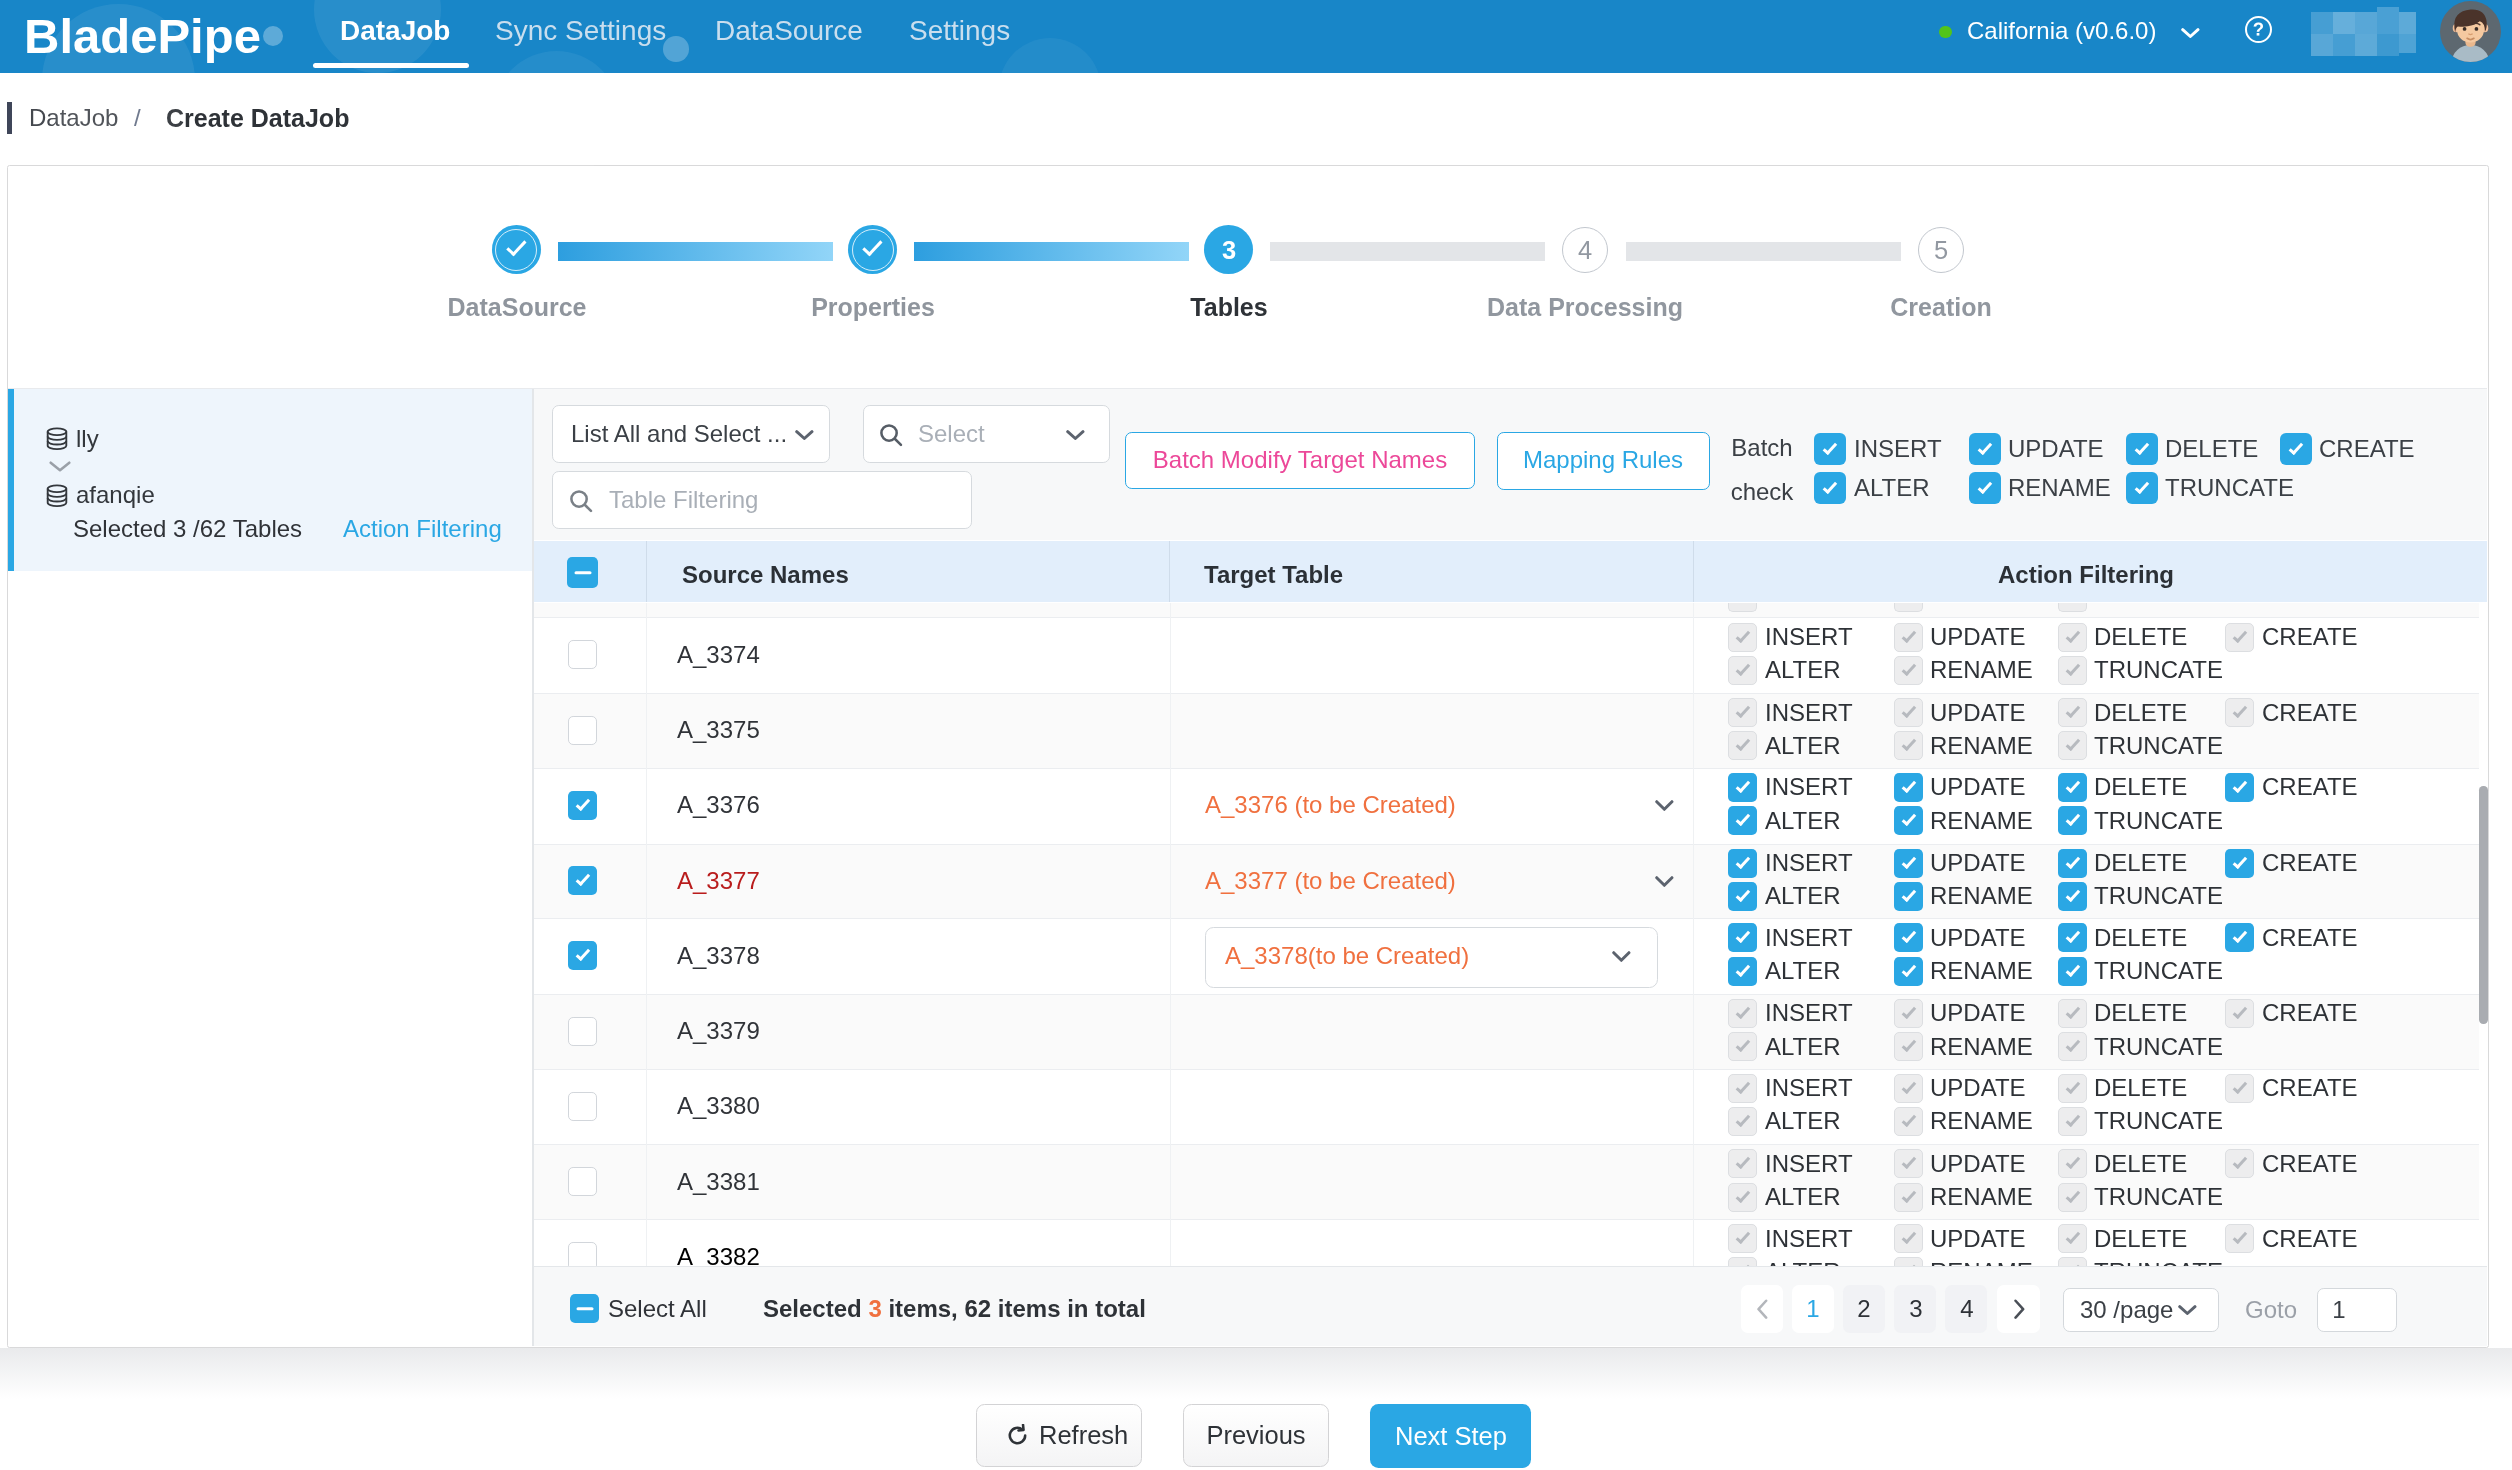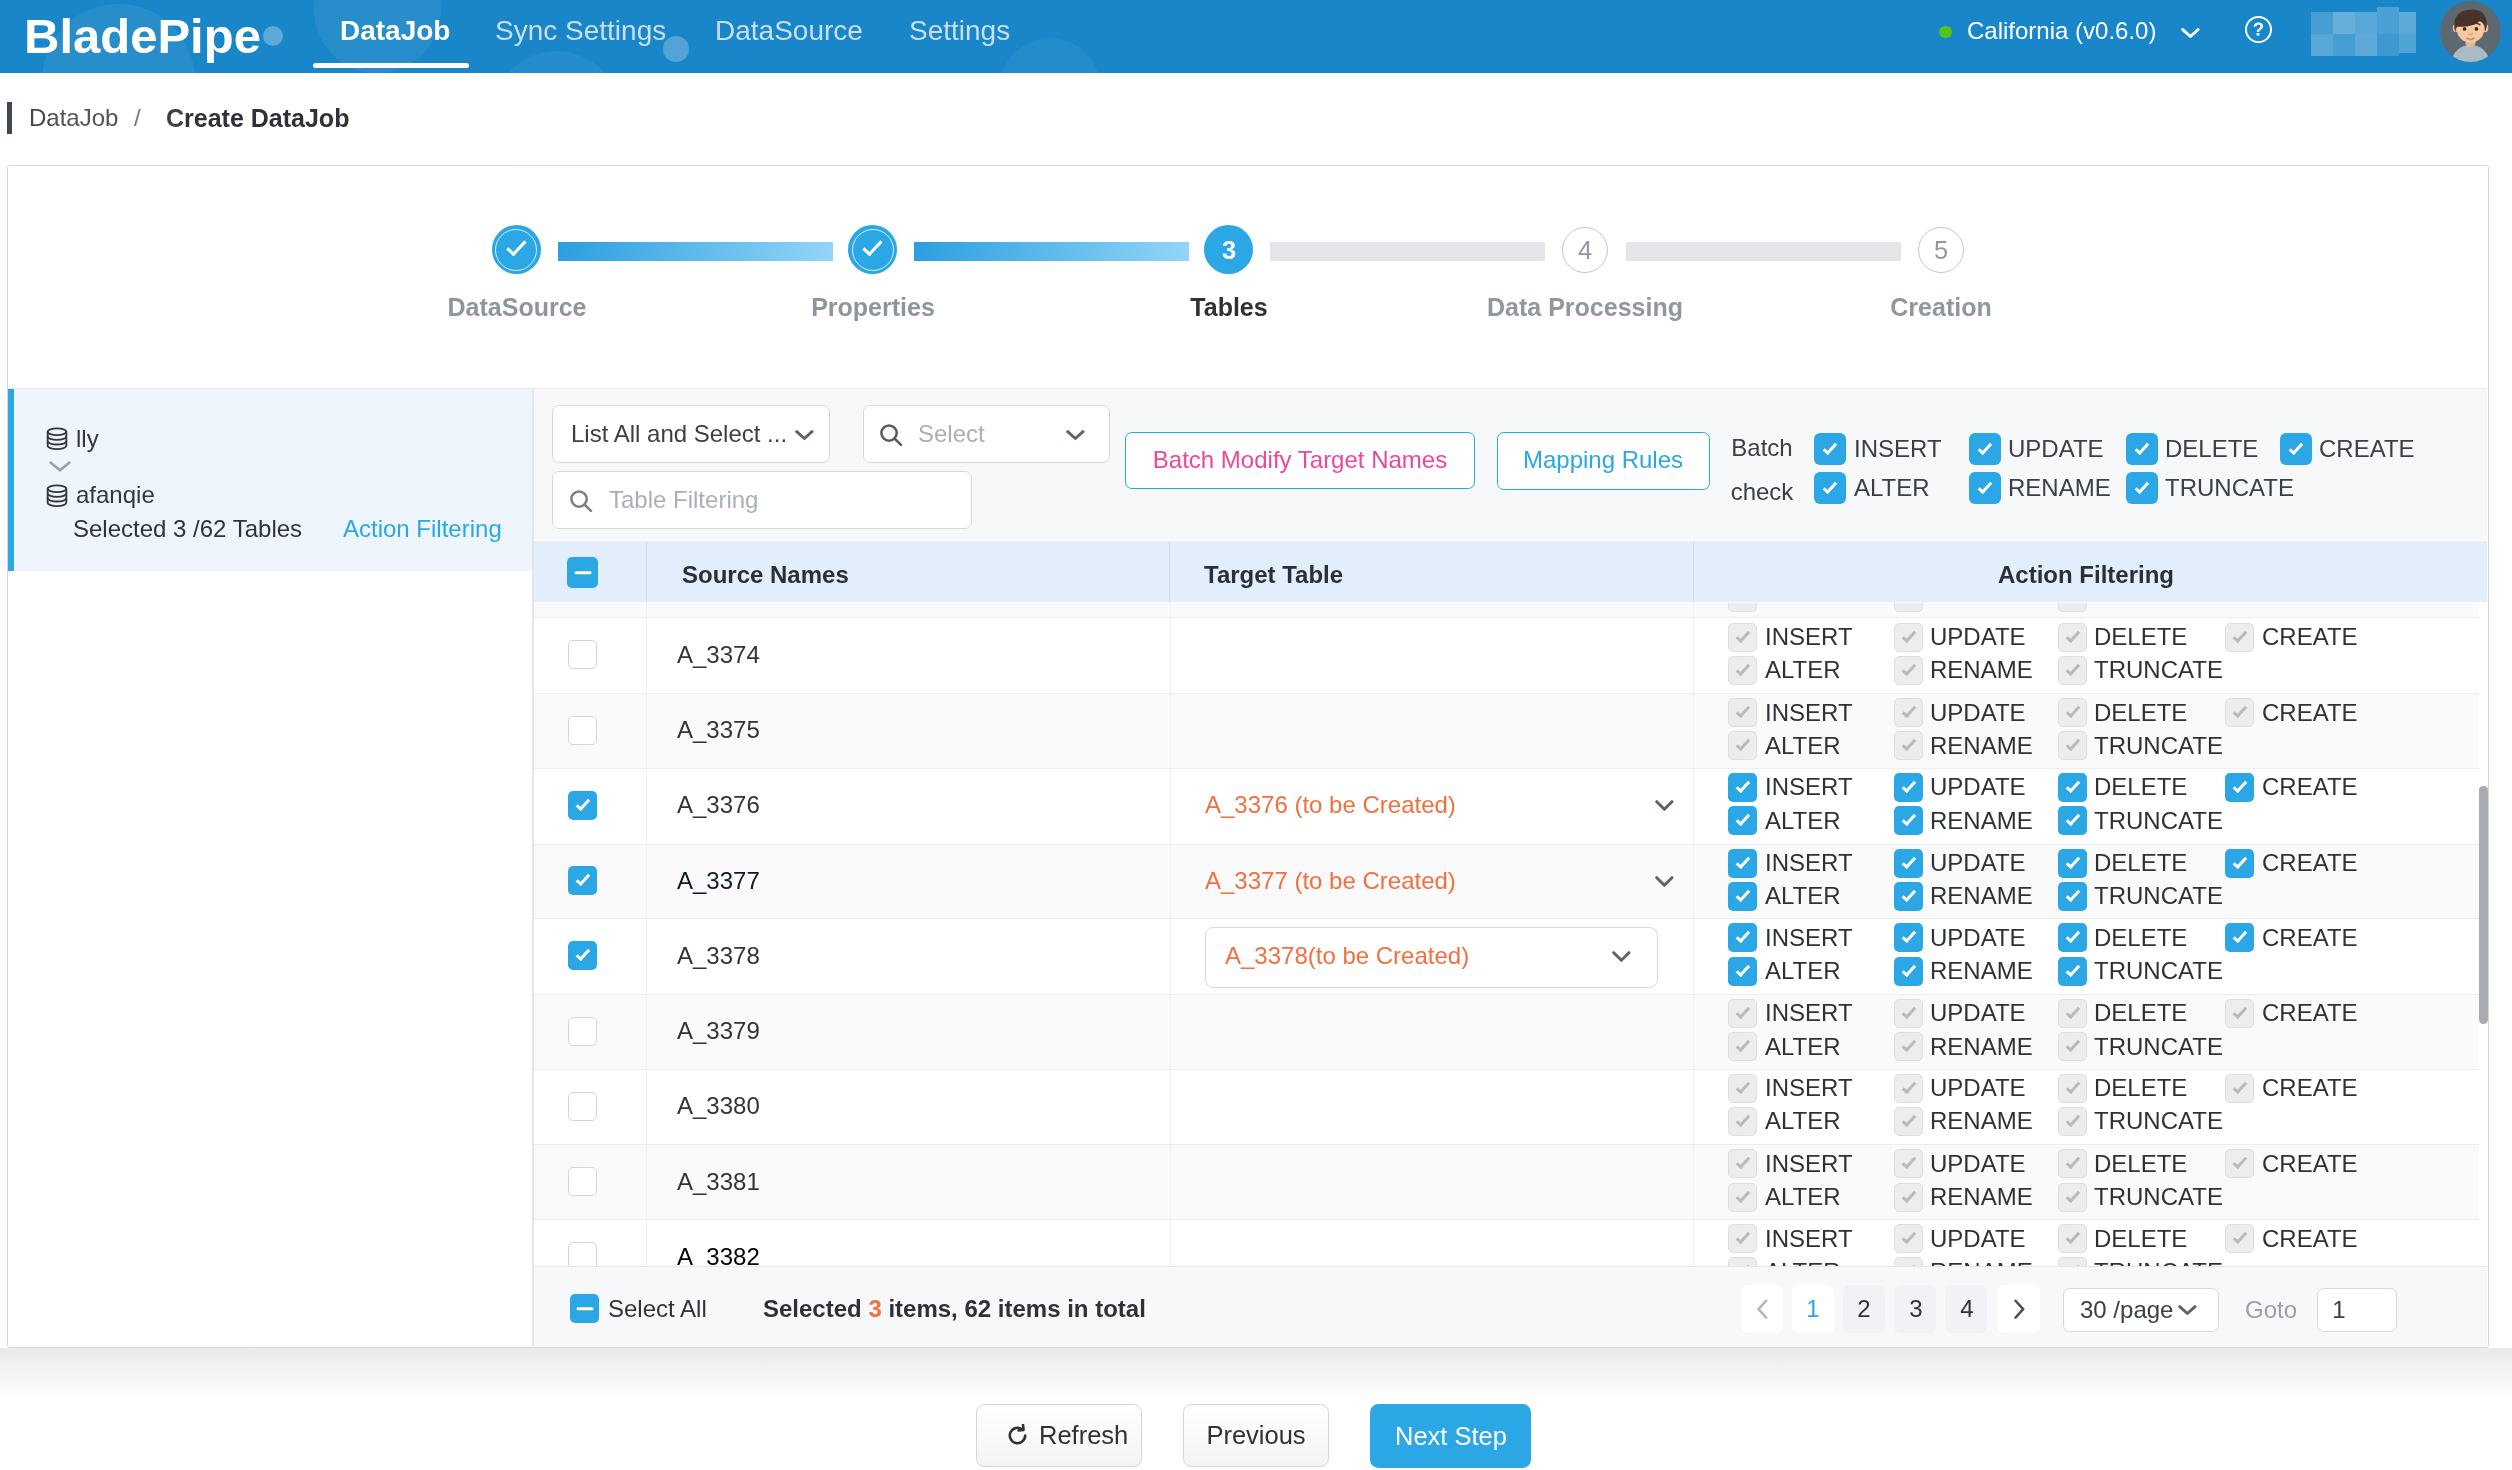--- a/index.html
+++ b/index.html
@@ -301,21 +301,21 @@
       <i></i>
     </span>
 <div class="tx" style="left:1560px;top:201px;font-size:24px;color:#2e3237;font-weight:normal">TRUNCATE</div>
 <div class="a" style="left:0px;top:241px;width:1945px;height:75px;background:#fafafa;border-top:0.8px solid #ebedf0"></div>
 <div class="a" style="left:112px;top:241px;width:0.8px;height:75px;background:#eff1f3"></div>
 <div class="a" style="left:636px;top:241px;width:0.8px;height:75px;background:#eff1f3"></div>
 <div class="a" style="left:1159px;top:241px;width:0.8px;height:75px;background:#eff1f3"></div>
 <span class="cb on" style="left:34px;top:263px;width:29px;height:29px;border-radius:5.1px">
       <i></i>
     </span>
-<div class="tx" style="left:143px;top:261px;font-size:24px;color:#0f172a;font-weight:normal">A_3377</div>
+<div class="tx" style="left:143px;top:261px;font-size:24px;color:#b91c1c;font-weight:normal">A_3377</div>
 <div class="tx" style="left:671px;top:261px;font-size:24px;color:#f0703f;font-weight:normal">A_3377 (to be Created)</div>
 <svg class="chev" style="left:1121px;top:273px" width="18.7" height="11" viewBox="0 0 22 13">
       <path d="M2 2 L11 11 L20 2" stroke="#5c636e" stroke-width="3.5" fill="none" stroke-linecap="round" stroke-linejoin="round"></path>
     </svg>
 <span class="cb on" style="left:1194px;top:246px;width:29px;height:29px;border-radius:5.1px">
       <i></i>
     </span>
 <div class="tx" style="left:1231px;top:243px;font-size:24px;color:#2e3237;font-weight:normal">INSERT</div>
 <span class="cb on" style="left:1360px;top:246px;width:29px;height:29px;border-radius:5.1px">
       <i></i>

